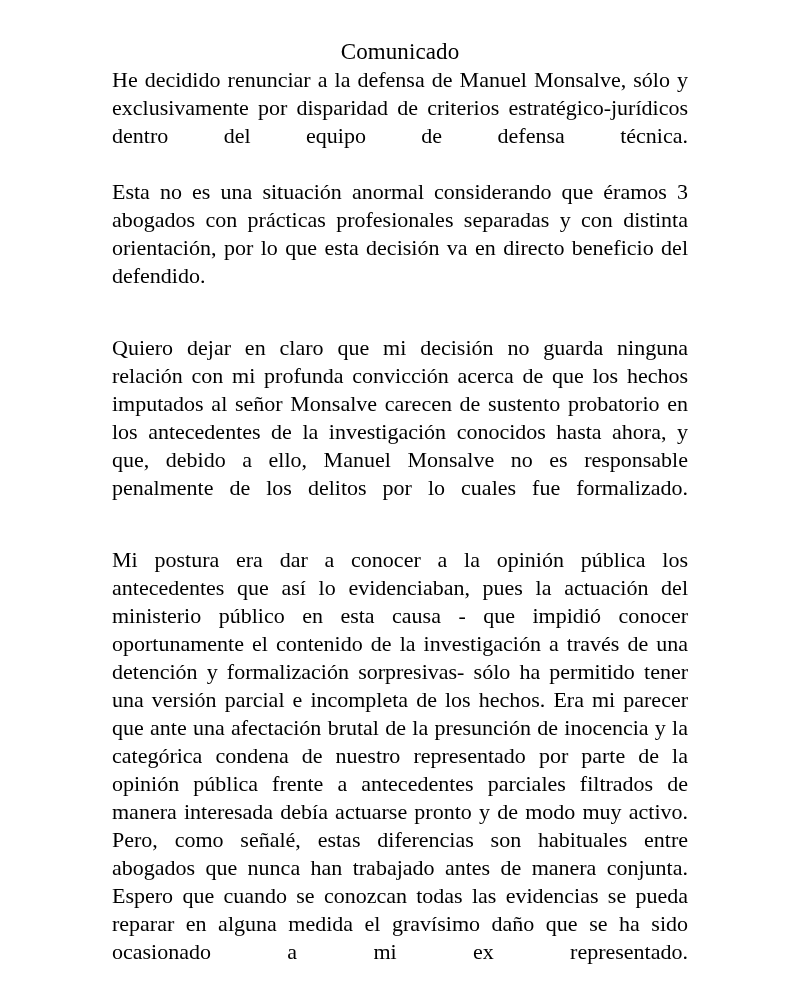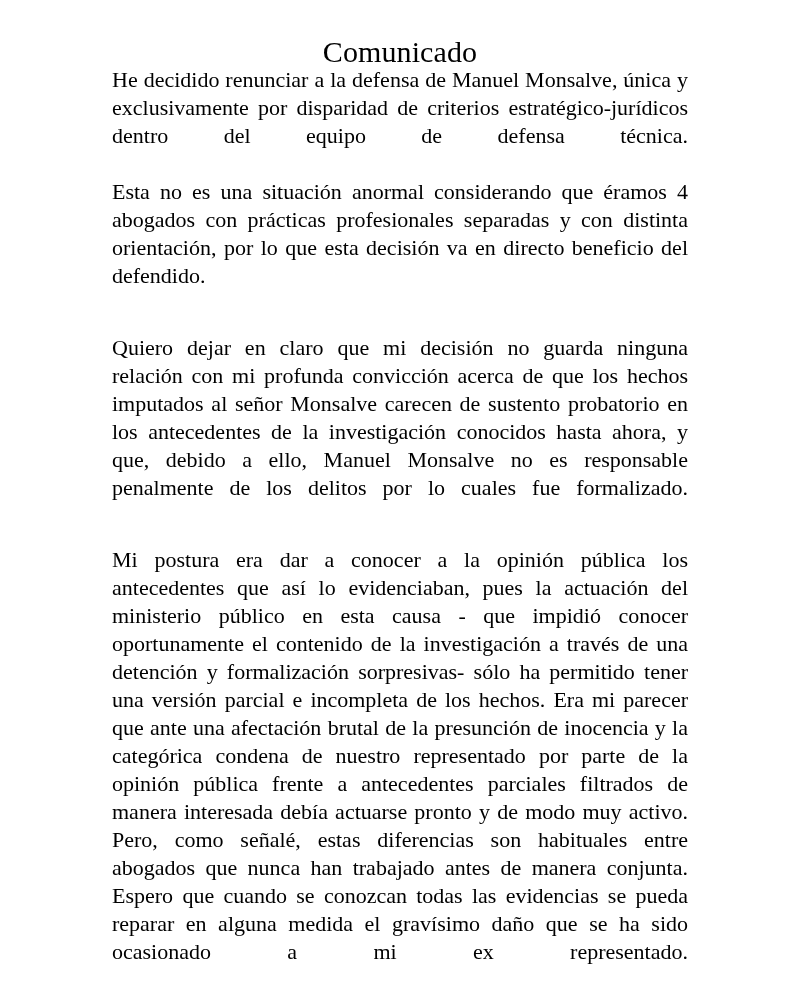--- a/index.html
+++ b/index.html
@@ -25,21 +25,21 @@
 
   .doc-body {
     position: absolute;
     left: 112px;
     top: 38px;
     width: 576px;
   }
 
   .doc-title {
     text-align: center;
-    font-size: 30px;
+    font-size: 23px;
     line-height: 28px;
     font-weight: normal;
     margin: 0 0 0 0;
     letter-spacing: 0.1px;
   }
 
   .para {
     font-size: 22px;
     line-height: 28px;
     text-align: justify;
@@ -66,22 +66,22 @@
   }
 </style>
 </head>
 <body>
 
 <div class="page">
   <div class="doc-body">
 
     <div class="doc-title">Comunicado</div>
 
-    <p class="para">He decidido renunciar a la defensa de Manuel Monsalve, única y exclusivamente por disparidad de criterios estratégico-jurídicos dentro del equipo de defensa técnica.</p>
+    <p class="para">He decidido renunciar a la defensa de Manuel Monsalve, sólo y exclusivamente por disparidad de criterios estratégico-jurídicos dentro del equipo de defensa técnica.</p>
 
-    <p class="para">Esta no es una situación anormal considerando que éramos 4 abogados con prácticas profesionales separadas y con distinta orientación, por lo que esta decisión va en directo beneficio del defendido.</p>
+    <p class="para">Esta no es una situación anormal considerando que éramos 3 abogados con prácticas profesionales separadas y con distinta orientación, por lo que esta decisión va en directo beneficio del defendido.</p>
 
     <p class="para spaced">Quiero dejar en claro que mi decisión no guarda ninguna relación con mi profunda convicción acerca de que los hechos imputados al señor Monsalve carecen de sustento probatorio en los antecedentes de la investigación conocidos hasta ahora, y que, debido a ello, Manuel Monsalve no es responsable penalmente de los delitos por lo cuales fue formalizado.</p>
 
     <p class="para spaced">Mi postura era dar a conocer a la opinión pública los antecedentes que así lo evidenciaban, pues la actuación del ministerio público en esta causa - que impidió conocer oportunamente el contenido de la investigación a través de una detención y formalización sorpresivas- sólo ha permitido tener una versión parcial e incompleta de los hechos. Era mi parecer que ante una afectación brutal de la presunción de inocencia y la categórica condena de nuestro representado por parte de la opinión pública frente a antecedentes parciales filtrados de manera interesada debía actuarse pronto y de modo muy activo. Pero, como señalé, estas diferencias son habituales entre abogados que nunca han trabajado antes de manera conjunta. Espero que cuando se conozcan todas las evidencias se pueda reparar en alguna medida el gravísimo daño que se ha sido ocasionado a mi ex representado.</p>
 
   </div>
 </div>
 
 </body></html>

